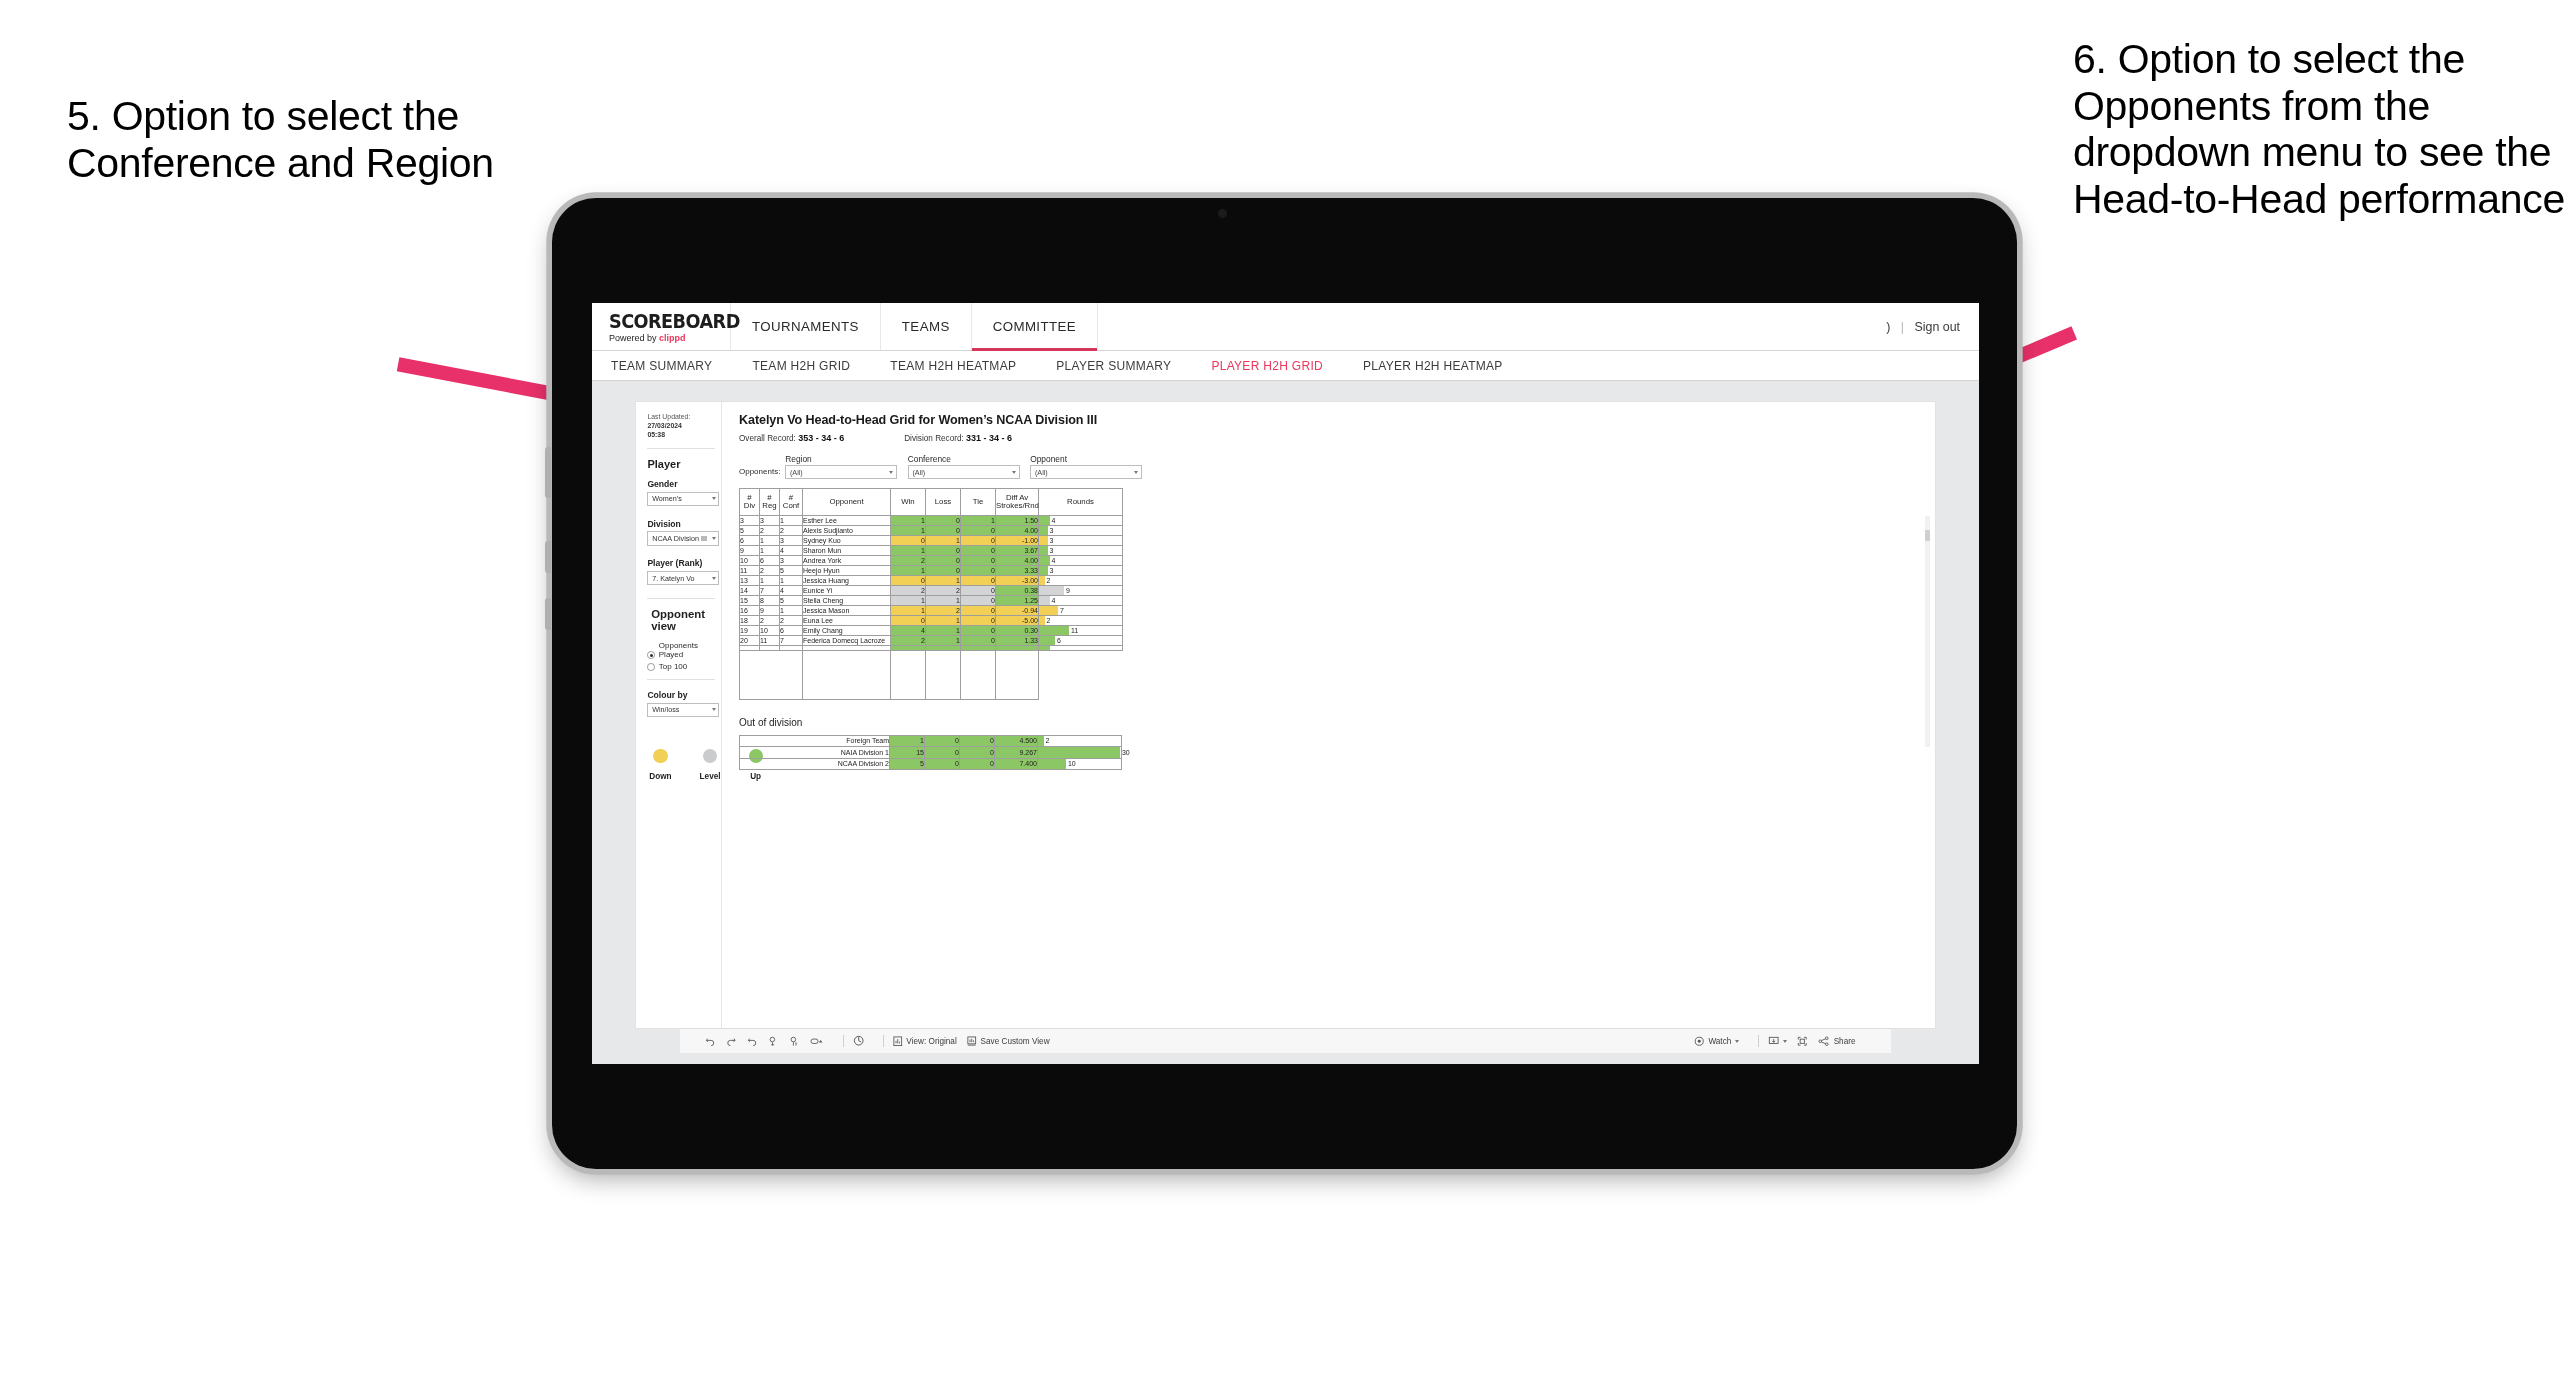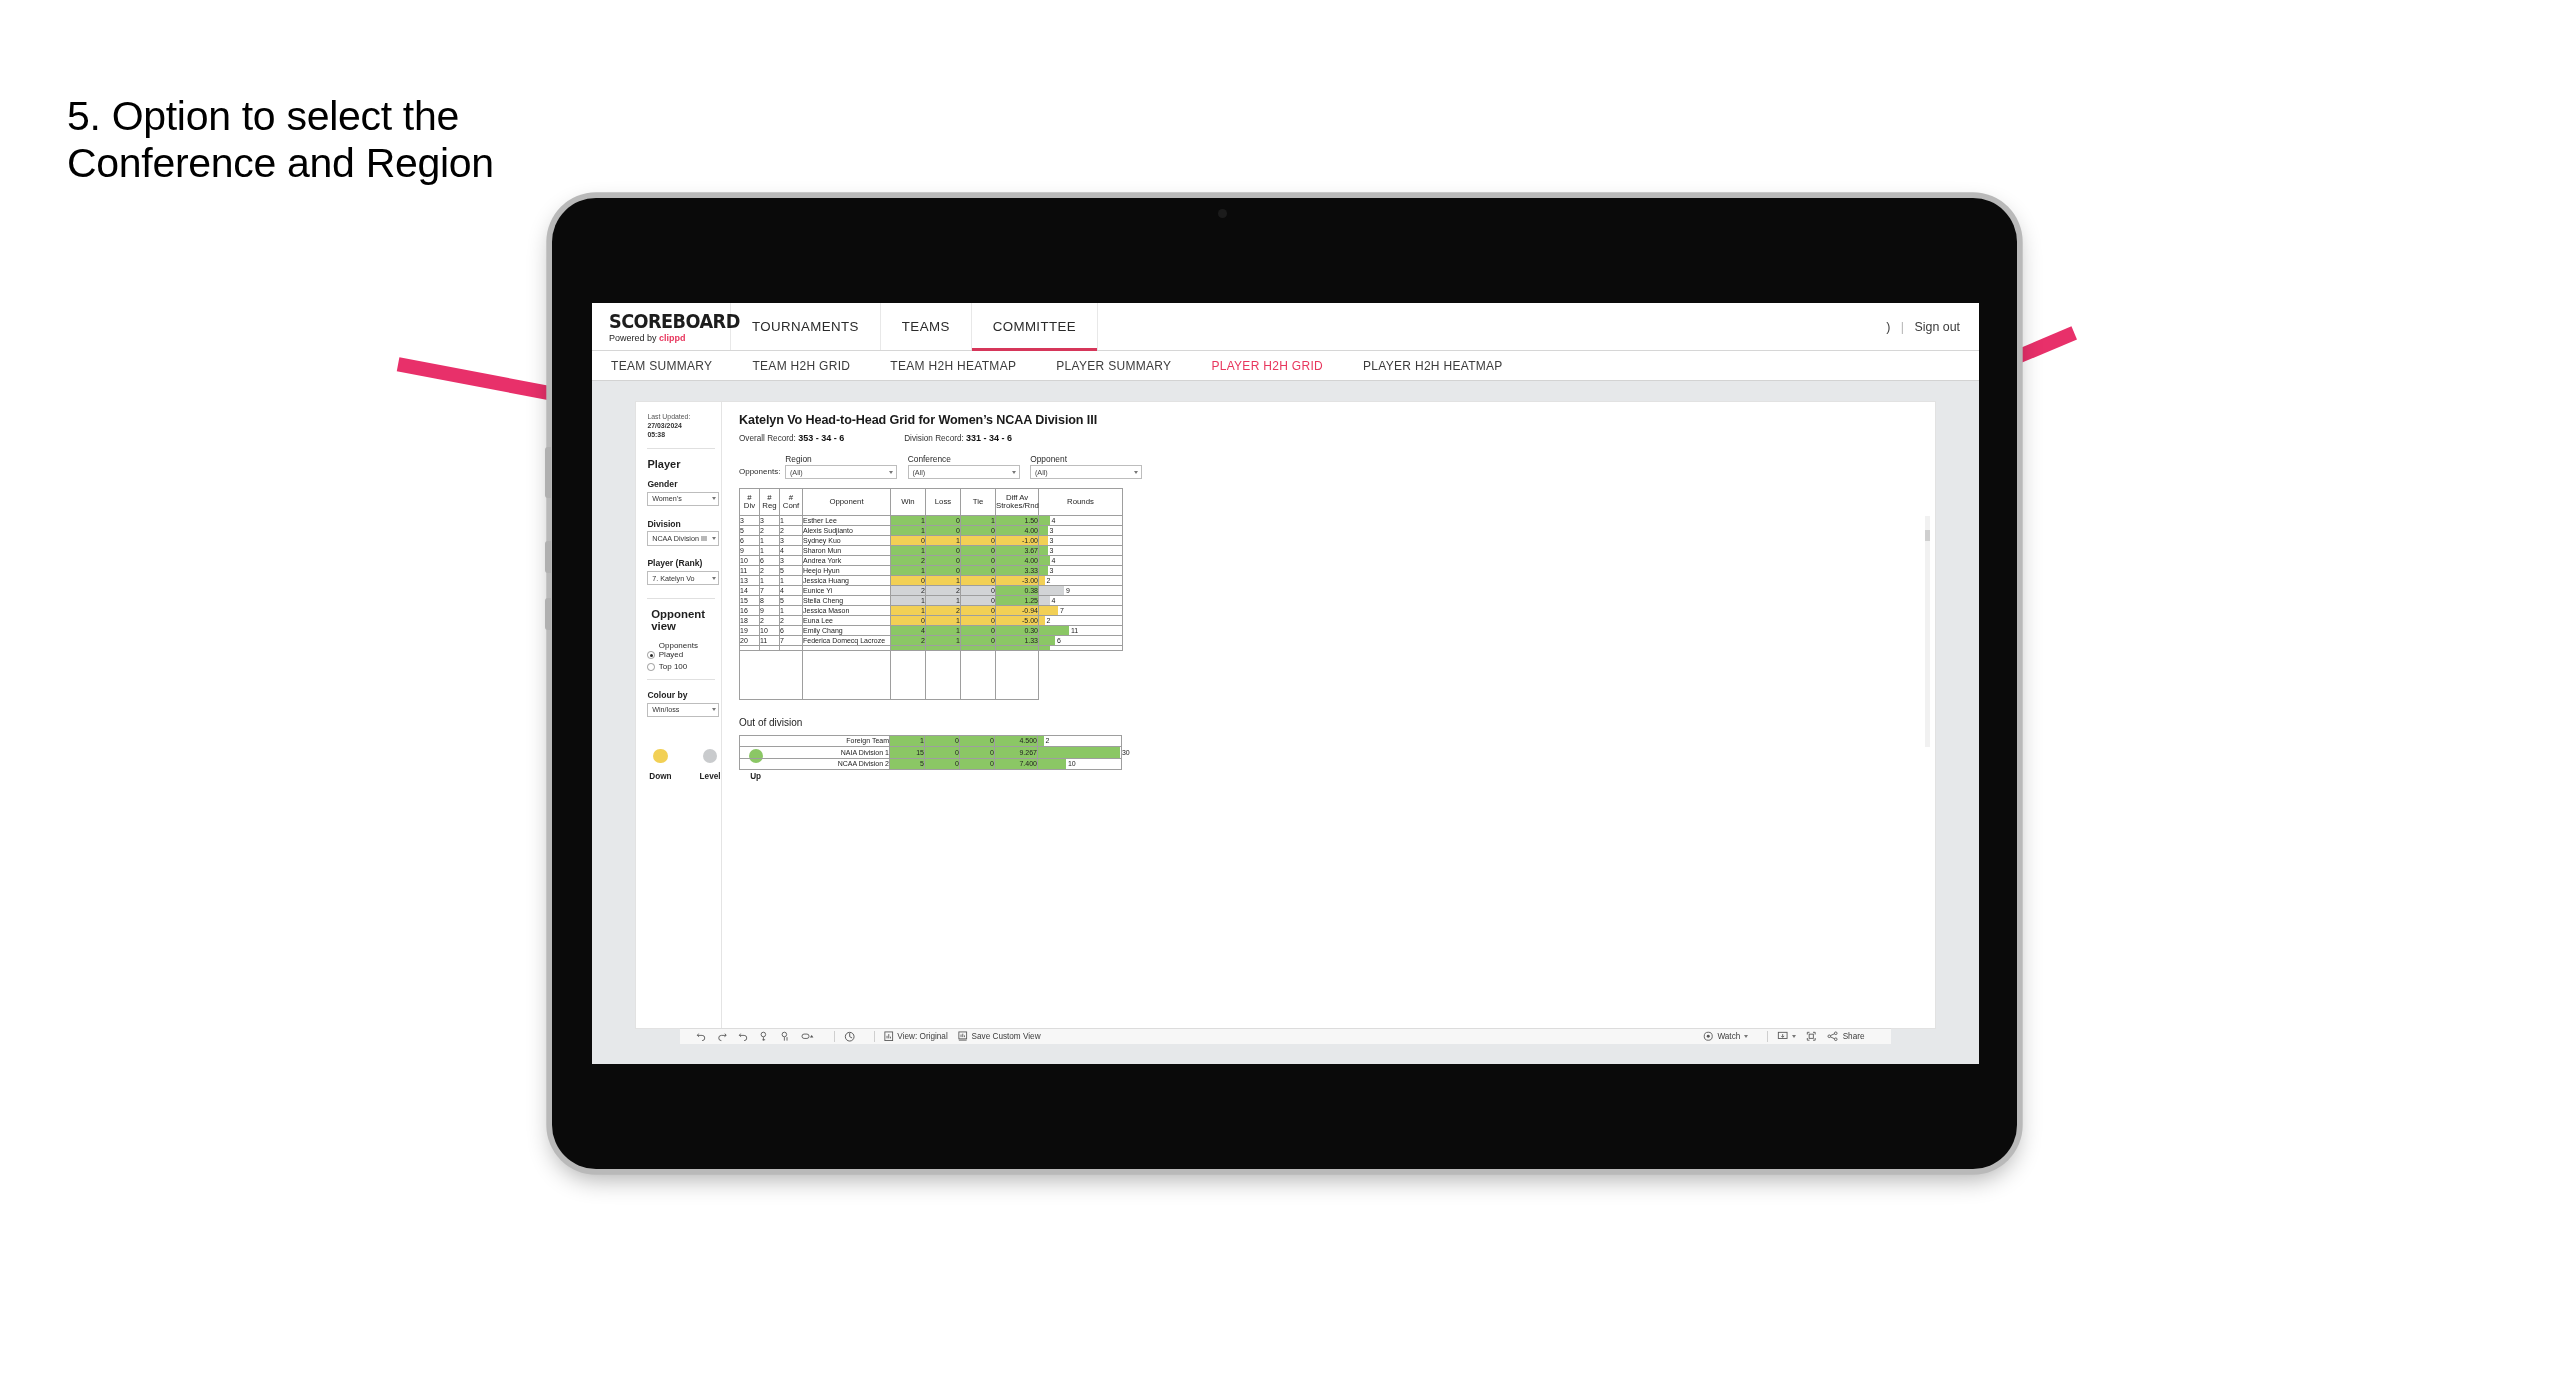--- a/index.html
+++ b/index.html
@@ -139,35 +139,36 @@
   #vscroll{position:absolute;right:-9.5px;top:28px;width:4.8px;height:231px;background:#f1f1f1;}
   #vthumb{position:absolute;right:-9.5px;top:42px;width:4.8px;height:10.5px;background:#cfcfcf;}
 
   #ood-title{font-size:10px;font-weight:400;color:#1c1c1c;margin:17px 0 6.7px 0;}
   table.ood{border-collapse:collapse;table-layout:fixed;width:383px;}
   table.ood td{border:1px solid #9e9e9e;font-size:7px;height:11.4px;padding:0;color:#222;}
   td.o-name{text-align:right;padding-right:4.8px;}
 
   
   #toolbar{
-    height:16px;background:#f7f7f7;border-top:1px solid #dcdcdc;
-    display:flex;align-items:center;padding:0 16px;font-size:8.2px;color:#3c3c3c;
+    height:25px;background:#f7f7f7;border-top:1px solid #dcdcdc;
+    display:flex;align-items:center;padding:0 25px;font-size:8.2px;color:#3c3c3c;
     margin:0 44px;
   }
   .tb{display:flex;align-items:center;gap:3.8px;margin-right:10.5px;cursor:pointer;}
   .tb svg{display:block;}
   .tbsep{width:1px;height:11.4px;background:#cfcfcf;margin:0 8.6px;}
   .grow{flex:1;}
 </style>
 </head>
 <body>
 
 <div id="stage">
 
   <div class="callout" id="callout-left">5. Option to select the Conference and Region</div>
+  <div class="callout" id="callout-right">6. Option to select the Opponents from the dropdown menu to see the Head-to-Head performance</div>
 
   <svg class="arrow-svg" viewBox="0 0 2707 1457">
     <defs>
       <marker id="ah" markerWidth="5" markerHeight="5" refX="2.6" refY="2.5" orient="auto">
         <path d="M0,0 L5,2.5 L0,5 z" fill="#e8306a"></path>
       </marker>
     </defs>
     <line x1="418" y1="383" x2="1140" y2="520" stroke="#e8306a" stroke-width="15" marker-end="url(#ah)"></line>
     <line x1="2180" y1="350" x2="1800" y2="510" stroke="#e8306a" stroke-width="15" marker-end="url(#ah)"></line>
   </svg>

